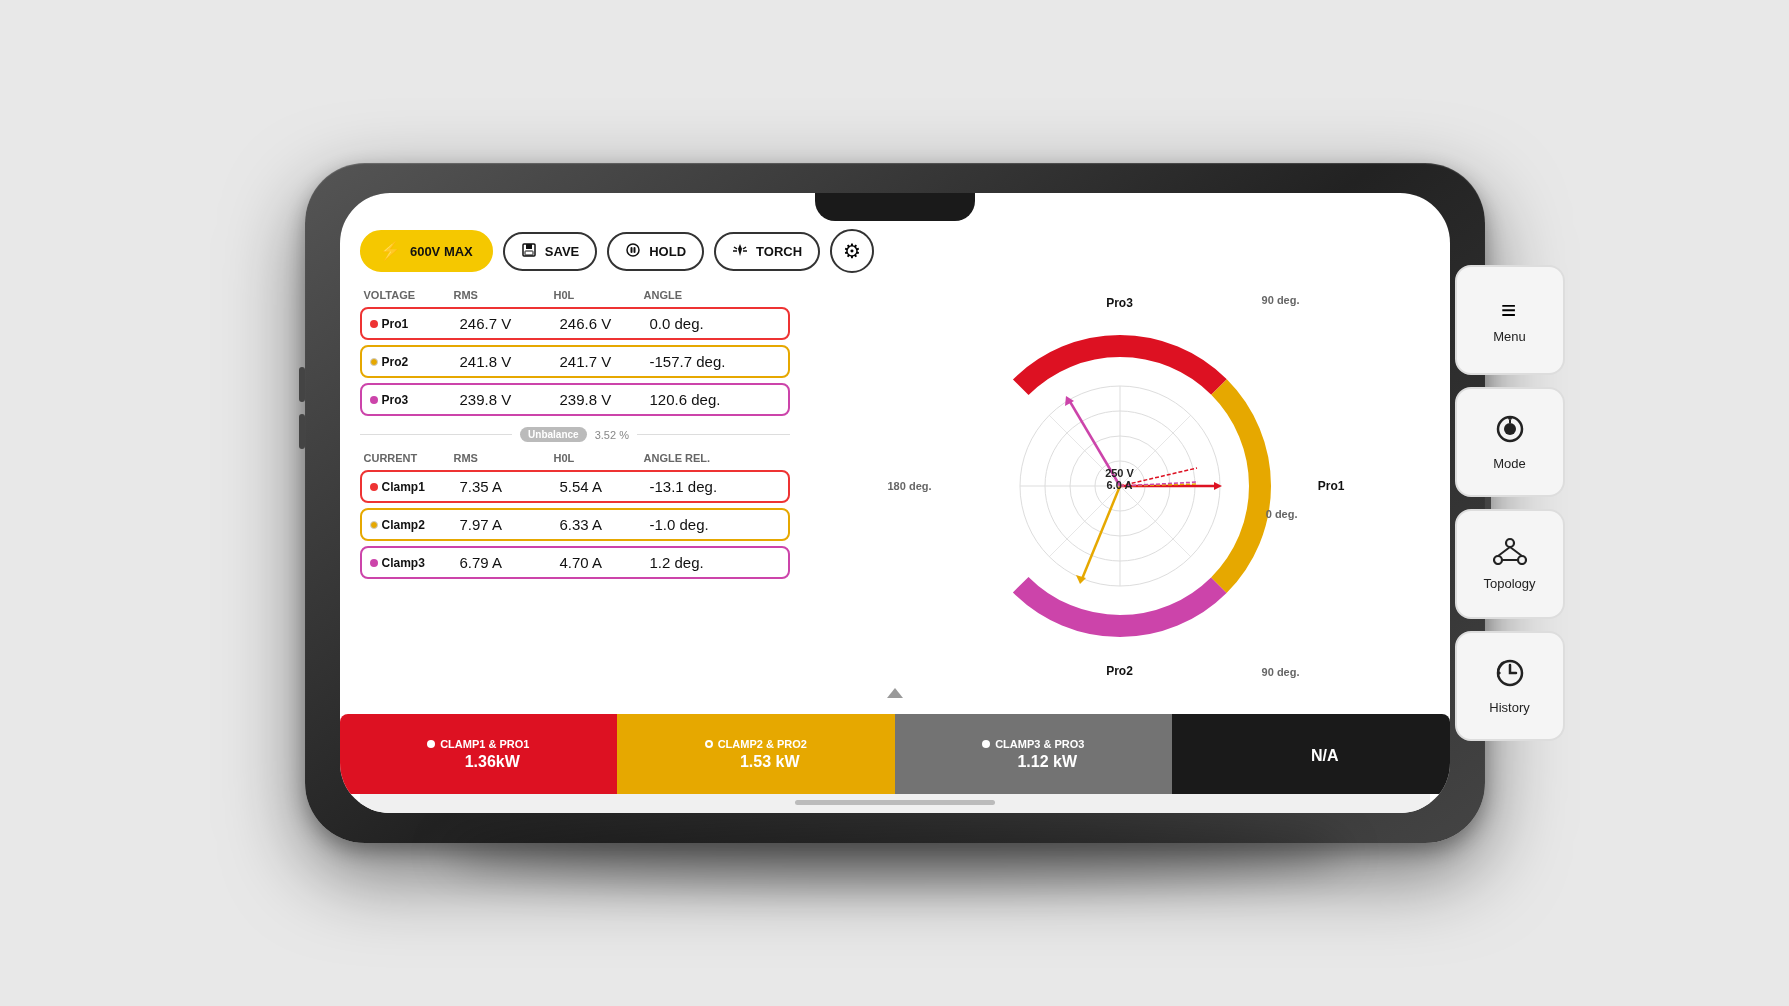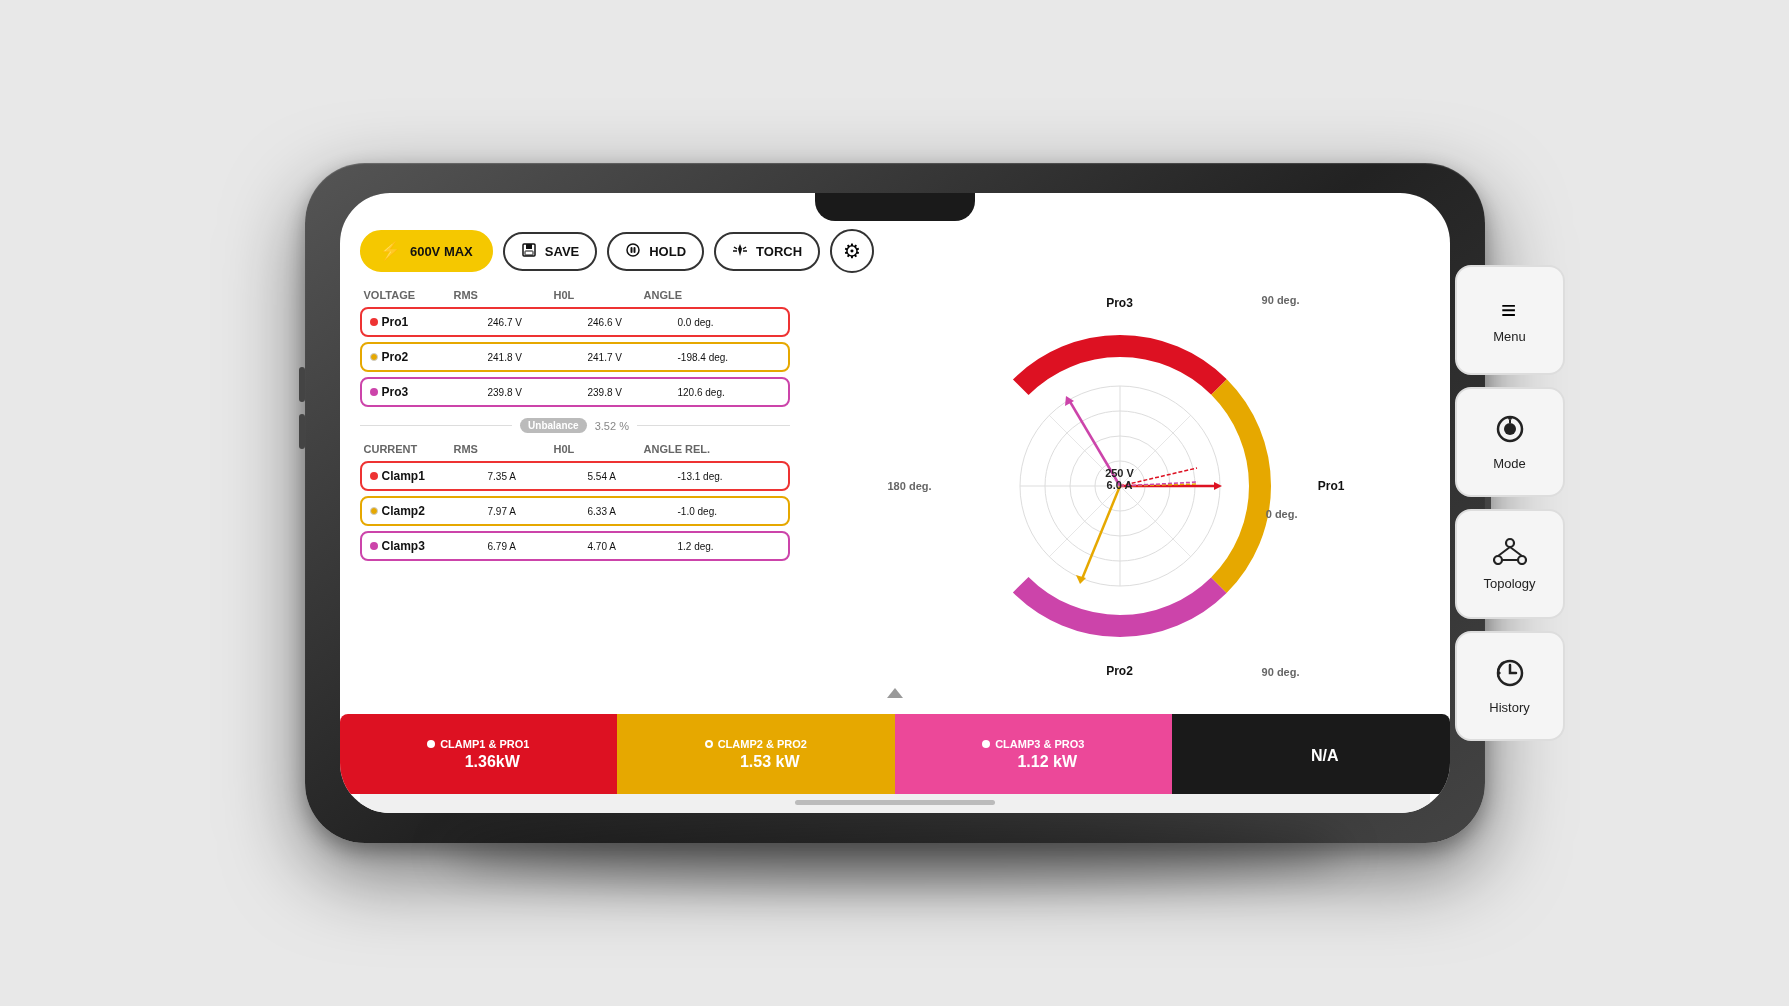--- a/index.html
+++ b/index.html
@@ -253,24 +253,23 @@
     .dot {
       width: 8px;
       height: 8px;
       border-radius: 50%;
       flex-shrink: 0;
     }
     .dot-red { background: #e33; }
     .dot-yellow { background: #e6a800; border: 1px solid #ccc; }
     .dot-pink { background: #cc44aa; }
     .row-val {
-      font-size: 10px;
+      font-size: 15px;
       font-weight: 500;
       color: #111;
-      margin-left: 28px;
     }
 
     .section-divider {
       display: flex;
       align-items: center;
       gap: 8px;
       margin: 6px 0;
     }
     .divider-line { flex: 1; height: 1px; background: #ddd; }
     .unbalance-badge {
@@ -344,21 +343,21 @@
       flex: 1;
       display: flex;
       flex-direction: column;
       align-items: center;
       justify-content: center;
       color: #fff;
       cursor: pointer;
     }
     .power-cell.red { background: #dd1122; }
     .power-cell.yellow { background: #e6a800; }
-    .power-cell.pink { background: #ec4899; }
+    .power-cell.pink { background: #737373; }
     .power-cell.dark { background: #1a1a1a; }
     .power-label {
       font-size: 11px;
       font-weight: 700;
       display: flex;
       align-items: center;
       gap: 5px;
       text-transform: uppercase;
     }
     .power-value {
@@ -544,21 +543,21 @@
                 <div class="row-val">0.0 deg.</div>
               </div>
 
               <div class="data-row pro2">
                 <div class="row-label">
                   <span class="dot dot-yellow"></span>
                   Pro2
                 </div>
                 <div class="row-val">241.8 V</div>
                 <div class="row-val">241.7 V</div>
-                <div class="row-val">-198.4 deg.</div>
+                <div class="row-val">-157.7 deg.</div>
               </div>
 
               <div class="data-row pro3">
                 <div class="row-label">
                   <span class="dot dot-pink"></span>
                   Pro3
                 </div>
                 <div class="row-val">239.8 V</div>
                 <div class="row-val">239.8 V</div>
                 <div class="row-val">120.6 deg.</div>

